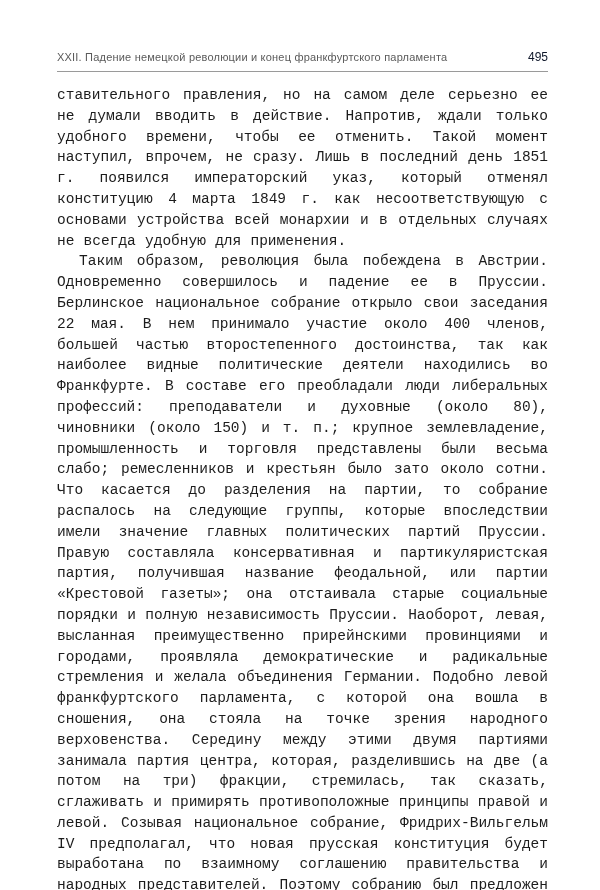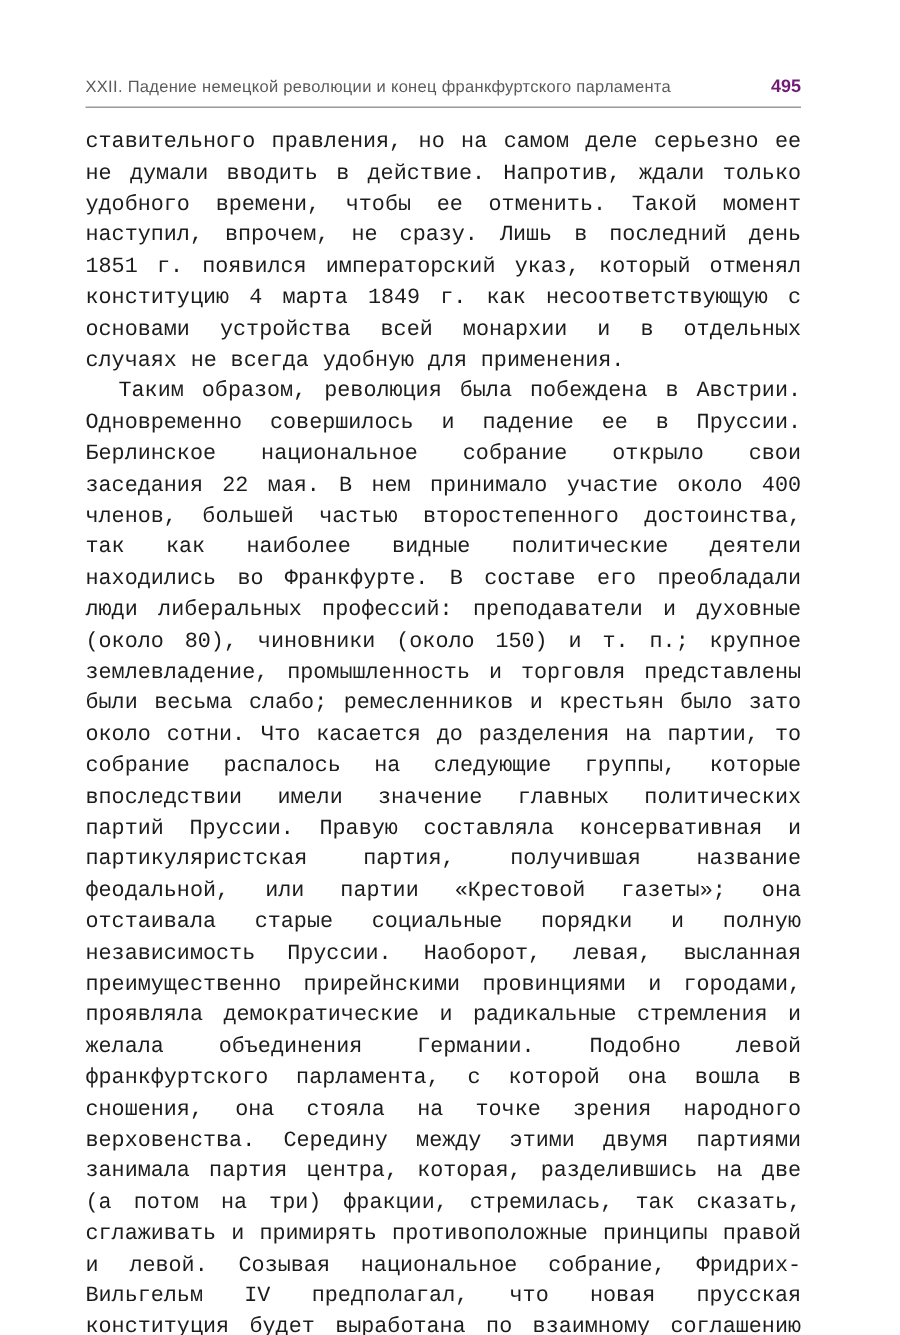--- a/index.html
+++ b/index.html
@@ -7,42 +7,41 @@
     padding: 0;
     background: #ffffff;
   }
   .page {
     position: relative;
     width: 600px;
     height: 890px;
     margin: 0;
     background: #ffffff;
     box-sizing: border-box;
-    padding: 50px 66px 0 57px;
+    padding: 50px 52px 0 57px;
     font-family: "Liberation Serif", "DejaVu Serif", serif;
     color: #1c1c1c;
     overflow: hidden;
   }
   .page-header {
     display: flex;
     justify-content: space-between;
     align-items: baseline;
     font-family: "Liberation Sans", "DejaVu Sans", sans-serif;
   }
   .running-title {
     font-size: 11px;
     color: #5a5a5a;
     letter-spacing: 0.2px;
     white-space: nowrap;
   }
   .page-number {
     font-size: 12px;
-    color: #701a75;
+    color: #0f172a;
     padding-left: 14px;
-    font-weight: bold;
   }
   .header-rule {
     border: none;
     border-bottom: 1px solid #9a9a9a;
     margin: 7px 0 0 0;
     height: 0;
   }
   .page-body {
     margin-top: 13px;
     font-size: 14.5px;

